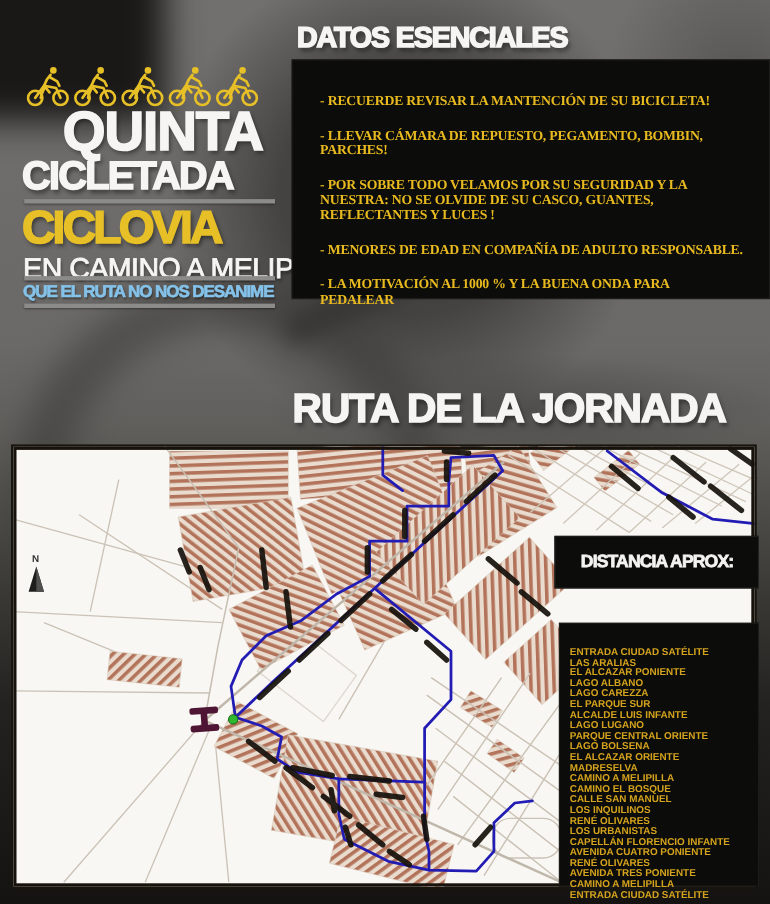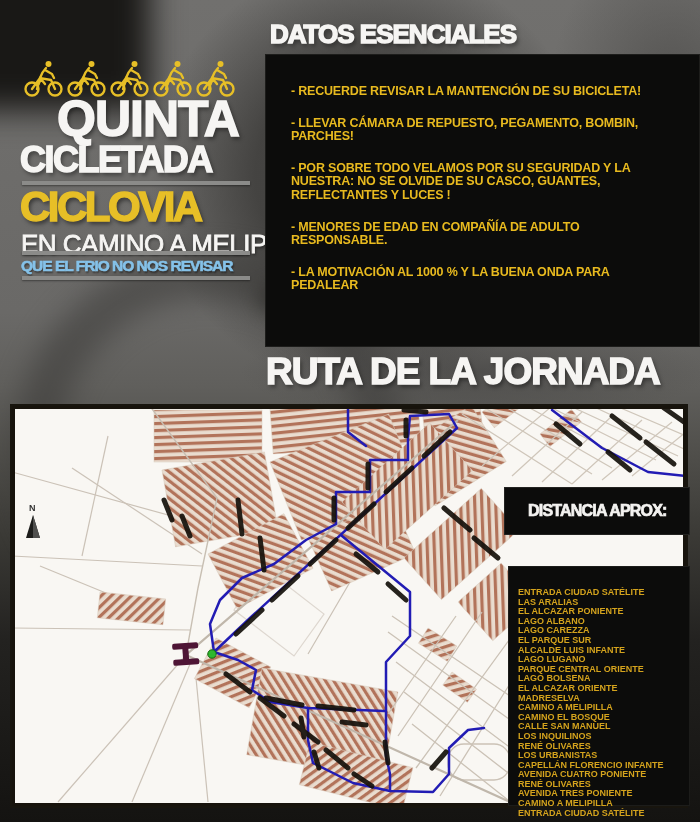--- a/index.html
+++ b/index.html
@@ -35,22 +35,22 @@
   .t5{left:21px;top:257px;font-size:15.5px;letter-spacing:-1px;color:#85c2e9;font-weight:bold;white-space:nowrap;
       -webkit-text-stroke:0.6px #85c2e9;text-shadow:1px 2px 2px rgba(0,0,0,.5);}
   .divider{height:4px;background:#8b8b89;box-shadow:0 1px 2px rgba(0,0,0,.4);}
   .dv1{left:22px;top:181px;width:228px;}
   .dv2{left:22px;top:251px;width:228px;}
   .dv3{left:22px;top:276px;width:228px;}
 
   
   .h-datos{left:270px;top:21px;font-size:26px;letter-spacing:-1px;}
   .panel{background:#0c0c0b;}
-  .datos-box{left:265px;top:54px;width:435px;height:293px;box-sizing:border-box;
-             padding:31px 22px 0 26px;box-shadow:inset 0 0 0 1px #1d1d1b;}
+  .datos-box{left:265px;top:54px;width:435px;height:218px;box-sizing:border-box;
+             padding:31px 22px 0 26px;box-shadow:inset 0 0 0 1px #1d1d1b;font-family:Liberation Serif, serif;}
   .datos-item{color:#e8ba1f;font-size:12.5px;font-weight:bold;line-height:13.6px;margin-bottom:18px;
               letter-spacing:-0.2px;}
   .h-ruta{left:266px;top:353px;font-size:37px;letter-spacing:-1px;}
 
   
   .map{left:10px;top:404px;width:678px;height:404px;background:#18150e;}
   .map svg{position:absolute;left:2px;top:2px;}
 
   
   .dist-box{left:504px;top:487px;width:186px;height:48px;box-sizing:border-box;padding:15px 0 0 24px;
@@ -91,21 +91,21 @@
       <use href="#cyc" x="86" y="0"></use>
     <use href="#cyc" x="129" y="0"></use>
       <use href="#cyc" x="172" y="0"></use>
   </svg>
   <div class="abs t-big t1">QUINTA</div>
   <div class="abs t-big t2">CICLETADA</div>
   <div class="abs divider dv1"></div>
   <div class="abs t3">CICLOVIA</div>
   <div class="abs t4">EN CAMINO A MELIPILLA</div>
   <div class="abs divider dv2"></div>
-  <div class="abs t5">QUE EL FRIO NO NOS REVISAR</div>
+  <div class="abs t5">QUE EL RUTA NO NOS DESANIME</div>
   <div class="abs divider dv3"></div>
 
   <div class="abs t-big h-datos">DATOS ESENCIALES</div>
   <div class="abs panel datos-box">
     <div class="datos-item">- RECUERDE REVISAR LA MANTENCIÓN DE SU BICICLETA!</div>
     <div class="datos-item">- LLEVAR CÁMARA DE REPUESTO, PEGAMENTO, BOMBIN, PARCHES!</div>
     <div class="datos-item">- POR SOBRE TODO VELAMOS POR SU SEGURIDAD Y LA NUESTRA: NO SE OLVIDE DE SU CASCO, GUANTES, REFLECTANTES Y LUCES !</div>
     <div class="datos-item">- MENORES DE EDAD EN COMPAÑÍA DE ADULTO RESPONSABLE.</div>
     <div class="datos-item">- LA MOTIVACIÓN AL 1000 % Y LA BUENA ONDA PARA PEDALEAR</div>
   </div>

